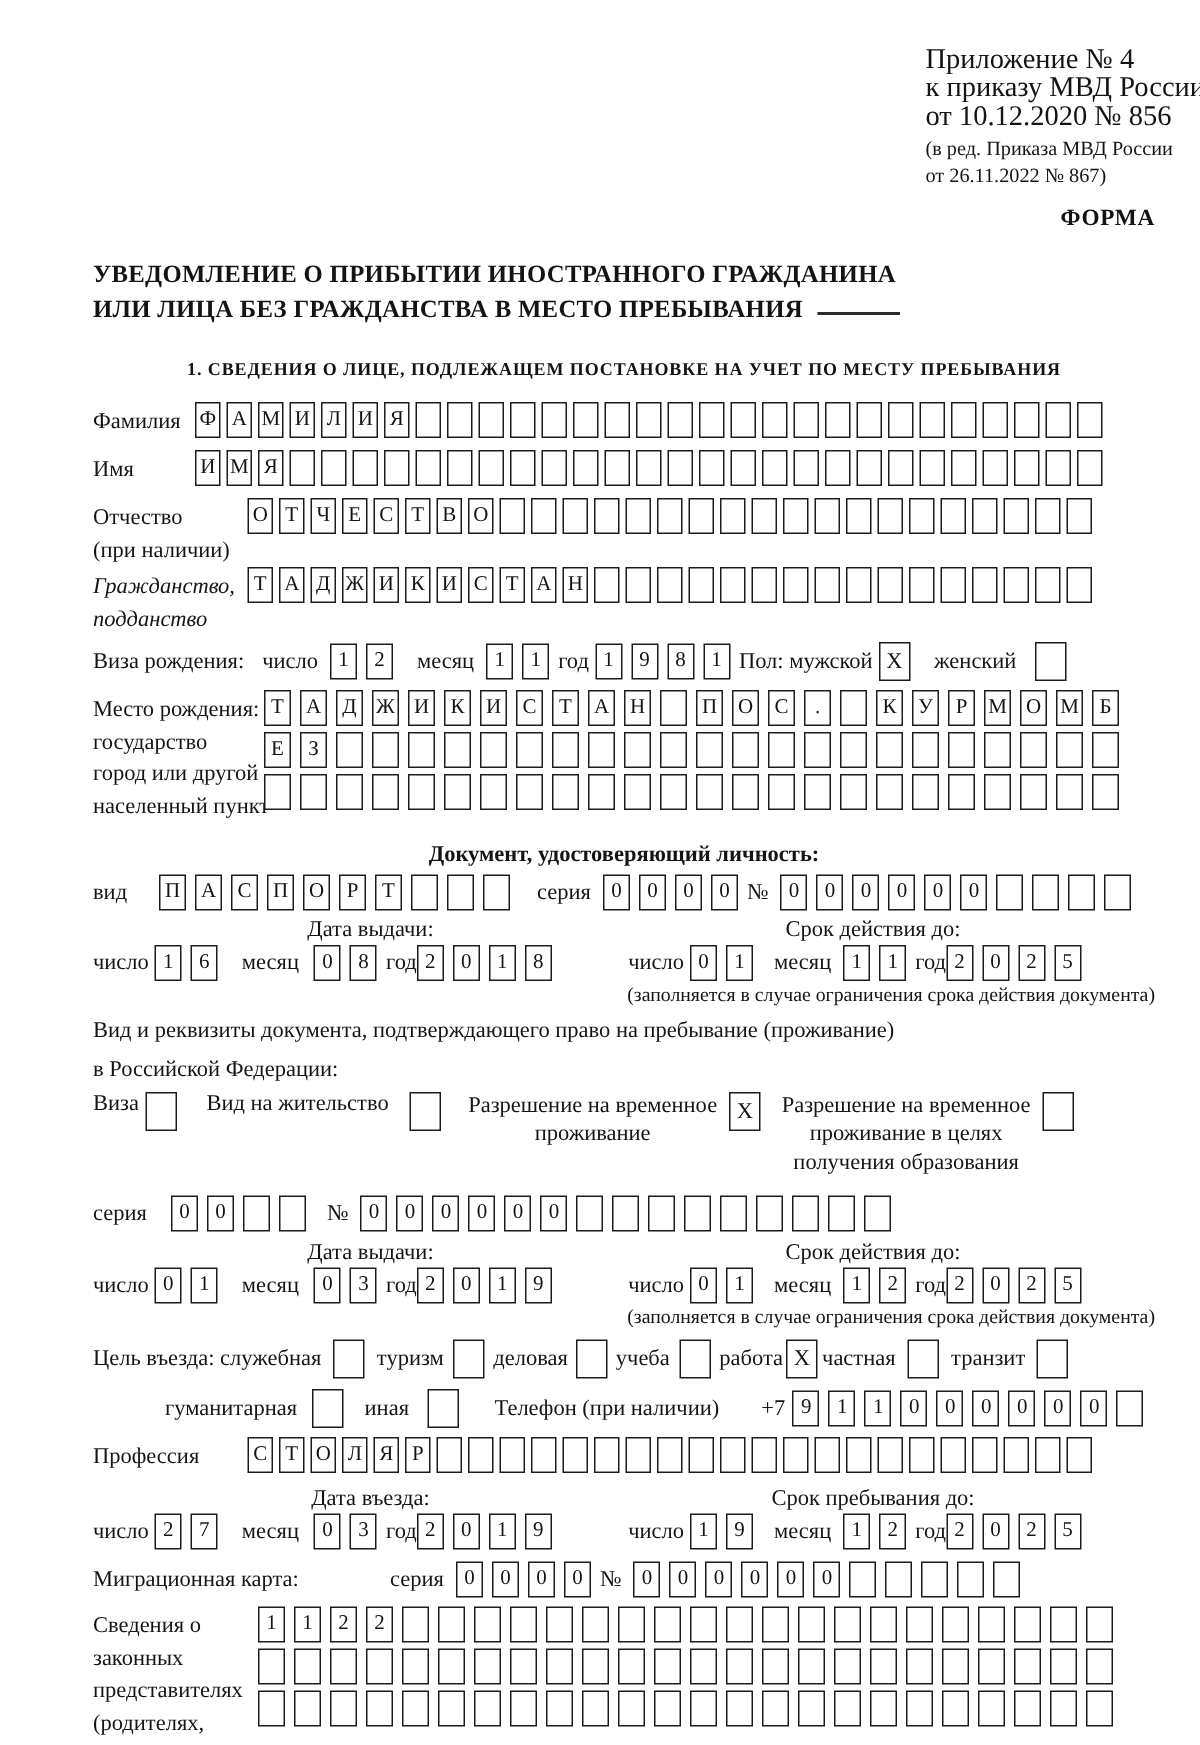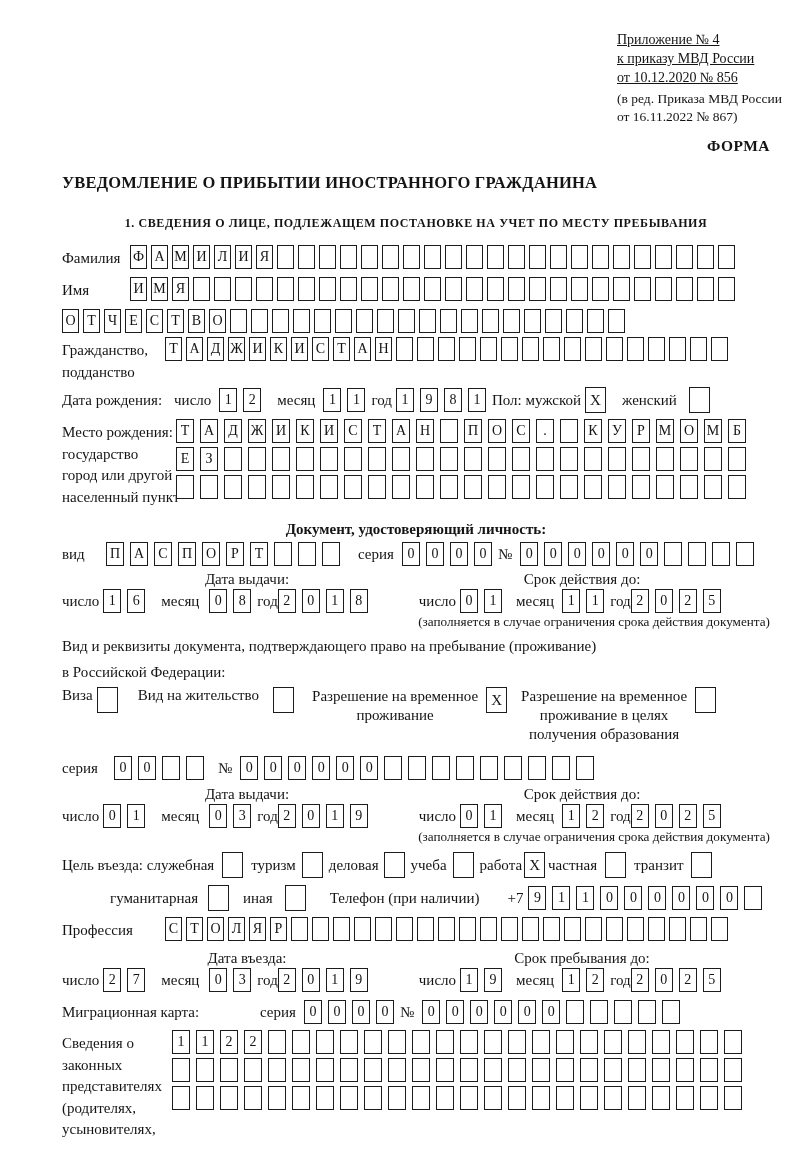--- a/index.html
+++ b/index.html
@@ -1,19 +1,19 @@
 <!DOCTYPE html>
 <html><head>
 <meta charset="utf-8">
 <style>
   html,body{margin:0;padding:0;background:#ffffff;}
   body{width:800px;height:1163px;overflow:hidden;font-family:"Liberation Serif", serif;color:#141414;}
   .page{padding:30px 30px 0 62px;width:708px;box-sizing:content-box;}
   .hdr{margin-left:555px;white-space:nowrap;}
-  .hdr-line{font-size:14px;line-height:19px;text-decoration:underline;}
+  .hdr-line{font-size:19px;line-height:19px;}
   .hdr-sub{font-size:13.5px;line-height:17.5px;}
   .hdr-sub.first{margin-top:3px;}
   .forma{text-align:right;font-weight:bold;font-size:15.5px;letter-spacing:.5px;margin-top:12px;}
   .title{font-weight:bold;font-size:16.5px;line-height:23px;margin-top:16px;letter-spacing:.2px;}
   .uline{display:inline-block;width:55px;height:0;border-bottom:2.5px solid #2a2a2a;margin-left:10px;vertical-align:1px;}
   .sec-heading{font-weight:bold;font-size:12px;margin-top:22px;text-align:center;letter-spacing:.6px;white-space:nowrap;}
   .row{display:flex;align-items:center;}
   .row.top{align-items:flex-start;}
   .lbl{font-size:15px;white-space:nowrap;}
   .gap{display:inline-block;flex:none;}
@@ -32,27 +32,28 @@
 </head>
 <body>
 
 <div class="page">
 
   <div class="hdr">
     <div class="hdr-line">Приложение № 4</div>
     <div class="hdr-line">к приказу МВД России</div>
     <div class="hdr-line">от 10.12.2020 № 856</div>
     <div class="hdr-sub first">(в ред. Приказа МВД России</div>
-    <div class="hdr-sub">от 16.11.2022 № 867)</div>
+    <div class="hdr-sub">от 26.11.2022 № 867)</div>
   </div>
 
   <div class="forma">ФОРМА</div>
 
   <div class="title">
     <div>УВЕДОМЛЕНИЕ О ПРИБЫТИИ ИНОСТРАННОГО ГРАЖДАНИНА</div>
+    <div><span>ИЛИ ЛИЦА БЕЗ ГРАЖДАНСТВА В МЕСТО ПРЕБЫВАНИЯ</span><span class="uline"></span></div>
   </div>
 
   <div class="sec-heading">1. СВЕДЕНИЯ О ЛИЦЕ, ПОДЛЕЖАЩЕМ ПОСТАНОВКЕ НА УЧЕТ ПО МЕСТУ ПРЕБЫВАНИЯ</div>
 
   <div>
       <div class="row top" style="margin-top: 14px;">
         <div class="rowlabel" style="width: 68px;">
           <div>Фамилия</div>
         </div>
         <div class="cellcol">
@@ -125,20 +126,24 @@
               <span class="cell"></span>
               <span class="cell"></span>
               <span class="cell"></span>
               <span class="cell"></span>
               <span class="cell"></span>
             </span>
           </div>
         </div>
       </div>
       <div class="row top" style="margin-top: 4px;">
+        <div class="rowlabel" style="width: 103px;">
+          <div>Отчество</div>
+          <div>(при наличии)</div>
+        </div>
         <div class="cellcol">
           <div class="cellrow">
             <span class="cells">
               <span class="cell">О</span>
               <span class="cell">Т</span>
               <span class="cell">Ч</span>
               <span class="cell">Е</span>
               <span class="cell">С</span>
               <span class="cell">Т</span>
               <span class="cell">В</span>
@@ -160,21 +165,21 @@
               <span class="cell"></span>
               <span class="cell"></span>
               <span class="cell"></span>
               <span class="cell"></span>
               <span class="cell"></span>
             </span>
           </div>
         </div>
       </div>
       <div class="row top" style="margin-top: 0px;">
-        <div class="rowlabel" style="width: 103px;">
+        <div class="rowlabel" style="width: 103px; font-style: italic;">
           <div>Гражданство,</div>
           <div>подданство</div>
         </div>
         <div class="cellcol">
           <div class="cellrow">
             <span class="cells">
               <span class="cell">Т</span>
               <span class="cell">А</span>
               <span class="cell">Д</span>
               <span class="cell">Ж</span>
@@ -199,21 +204,21 @@
               <span class="cell"></span>
               <span class="cell"></span>
               <span class="cell"></span>
               <span class="cell"></span>
               <span class="cell"></span>
             </span>
           </div>
         </div>
       </div>
       <div class="row" style="margin-top: 4px;">
-        <span class="lbl">Дата рождения:</span>
+        <span class="lbl">Виза рождения:</span>
         <span class="gap" style="width: 12px;"></span>
         <span class="lbl">число</span>
         <span class="gap" style="width: 8px;"></span>
         <span class="cells">
           <span class="cell wide">1</span>
           <span class="cell wide">2</span>
         </span>
         <span class="gap" style="width: 10px;"></span>
         <span class="lbl">месяц</span>
         <span class="gap" style="width: 8px;"></span>

